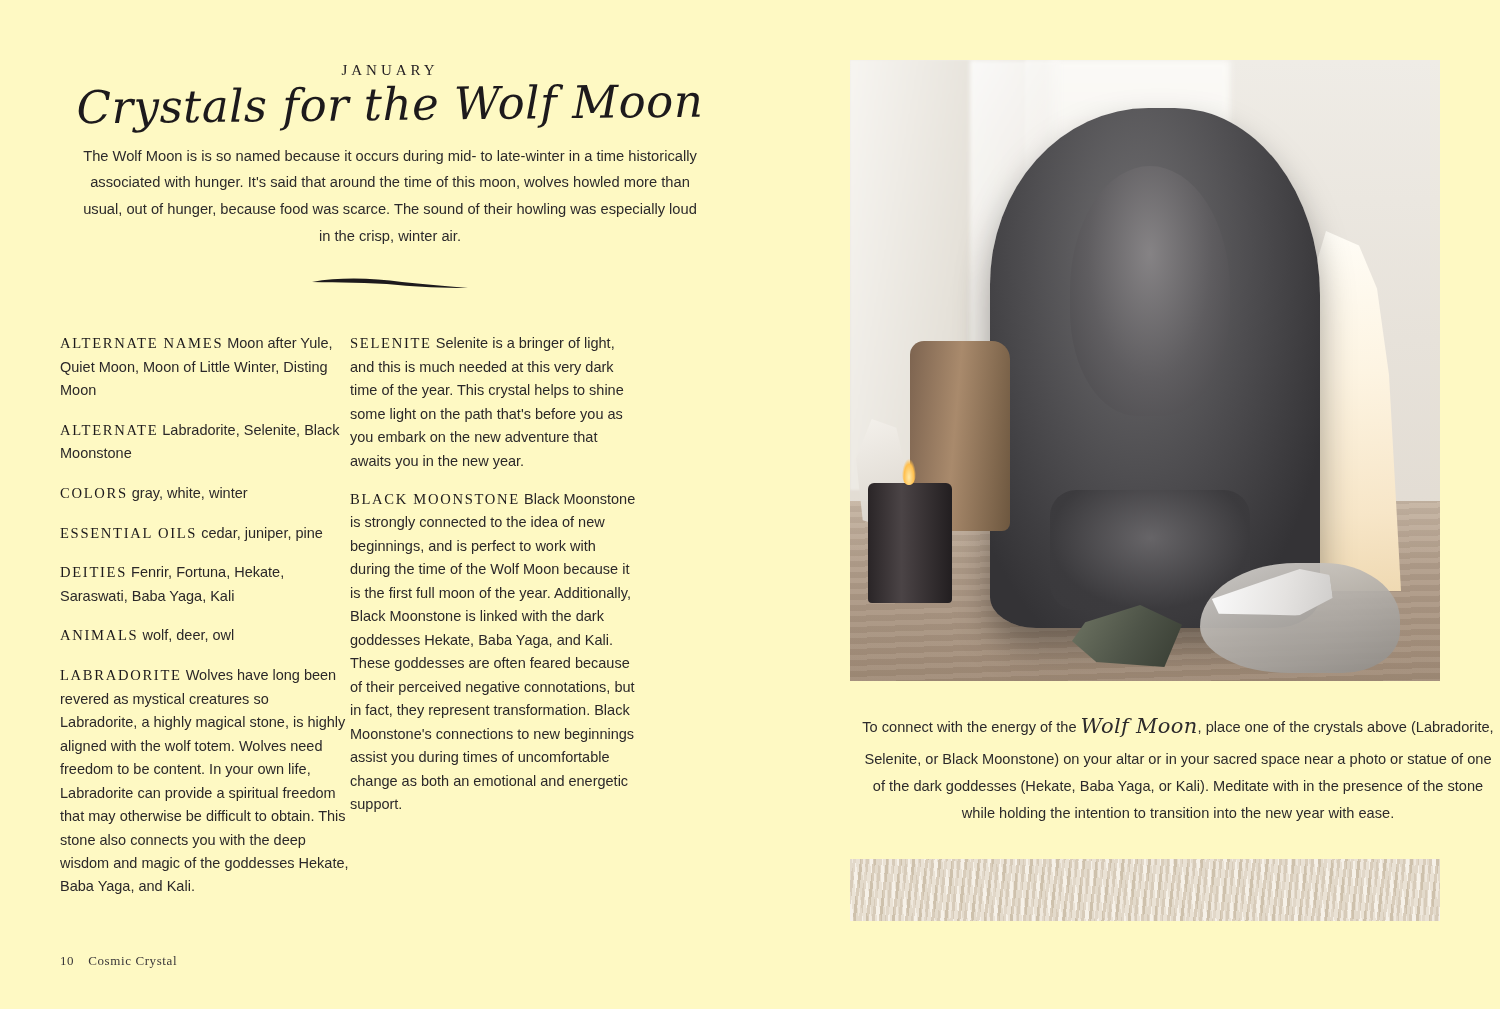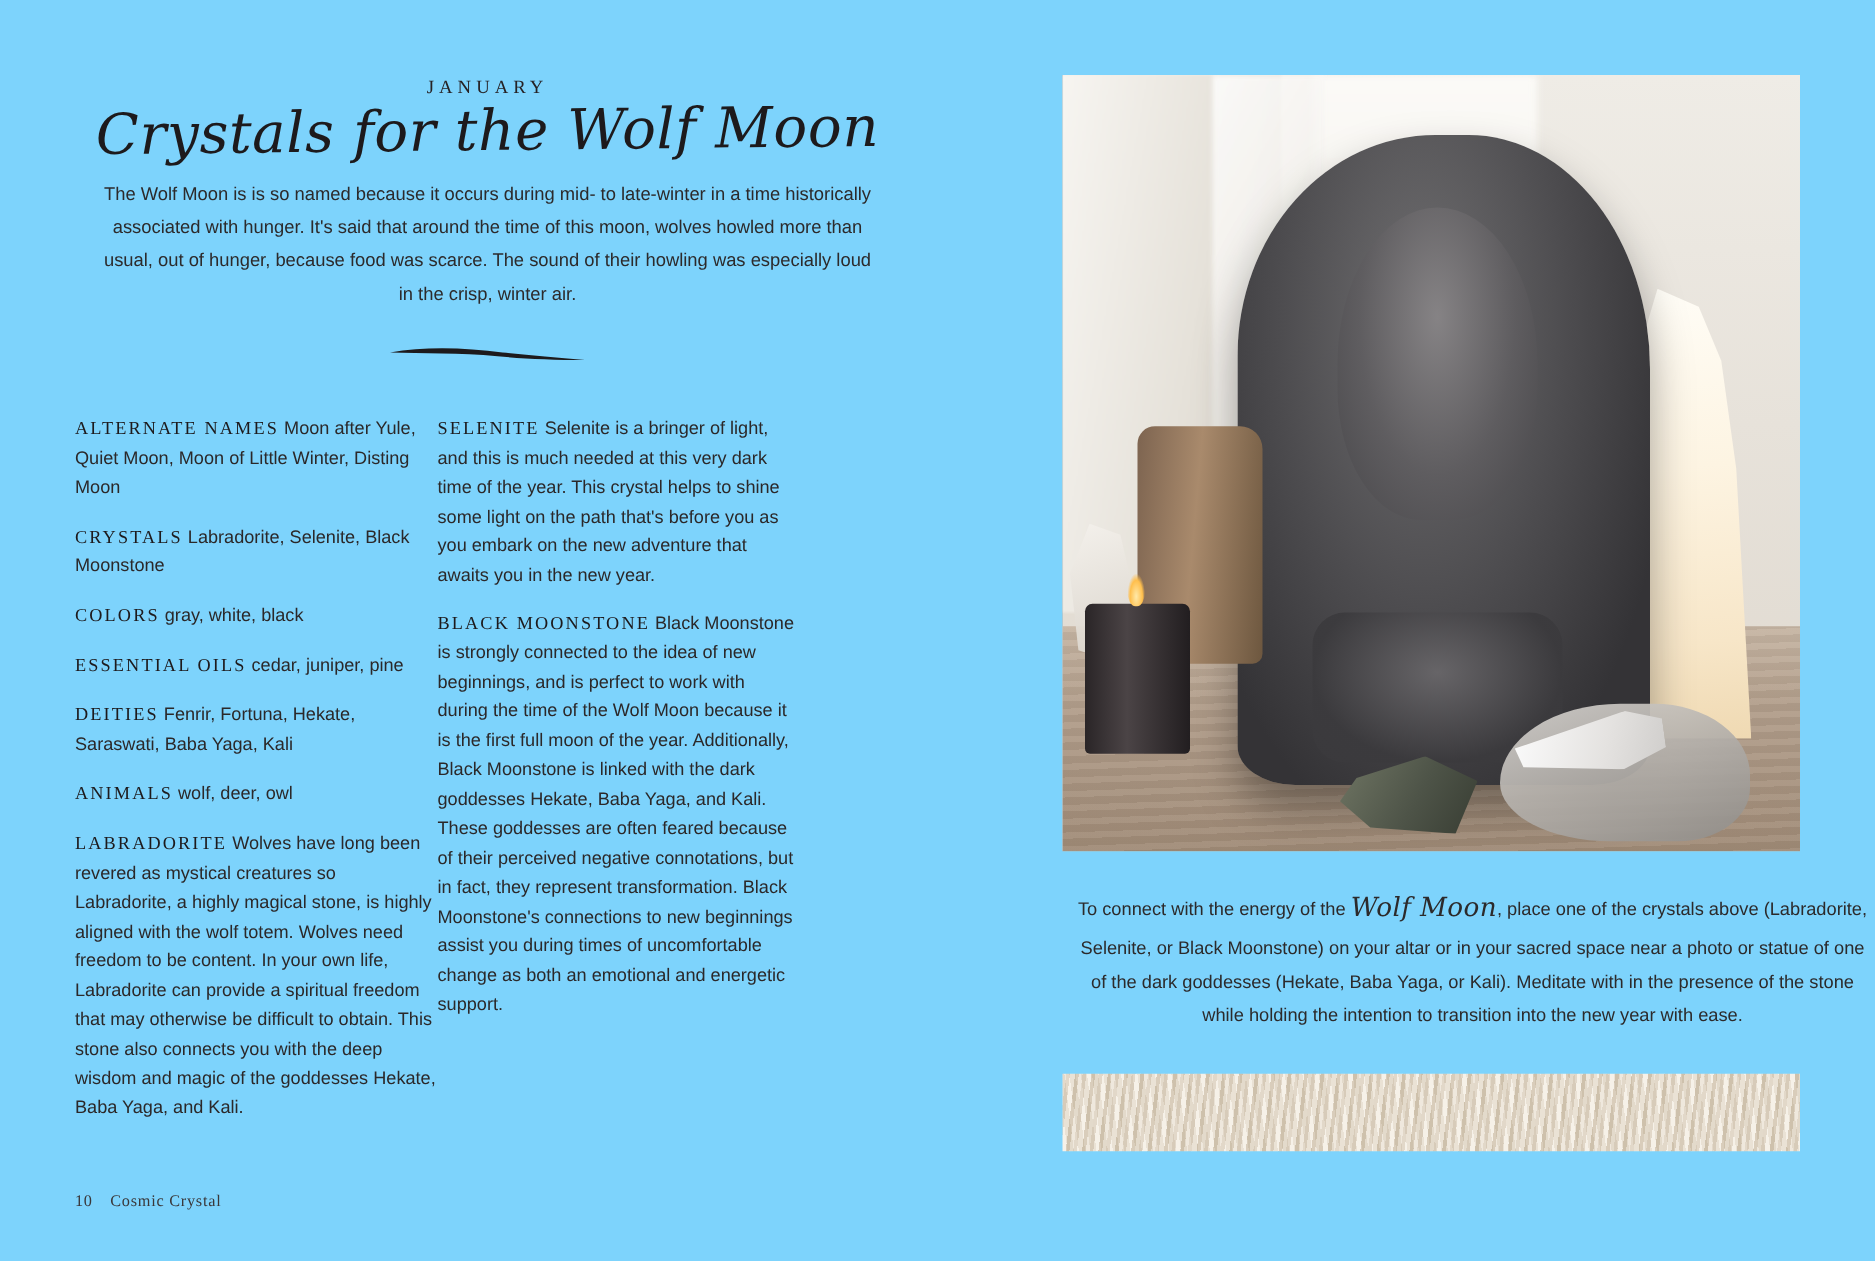--- a/index.html
+++ b/index.html
@@ -13,21 +13,21 @@
     height: 1009px;
     position: relative;
     font-family: "Liberation Sans", sans-serif;
     color: #231f20;
     overflow: hidden;
   }
 
   .page {
     position: absolute;
     inset: 0;
-    background: #7dd3fc;
+    background: #fef9c3;
   }
 
   
   .left-col {
     position: absolute;
     left: 60px;
     top: 48px;
     width: 660px;
     height: 920px;
   }
@@ -319,22 +319,22 @@
     <div class="flourish">
       <svg width="160" height="16" viewBox="0 0 160 16" aria-hidden="true">
         <path d="M2 6 C 30 1, 62 2, 92 6 C 112 8, 134 10, 158 12 C 132 12, 108 11, 88 9 C 58 6, 28 7, 2 6 Z" fill="#1d1a1c"></path>
       </svg>
     </div>
 
     <div class="columns">
 
       <div class="col">
         <p class="entry"><span class="label">ALTERNATE NAMES</span><span> Moon after Yule, Quiet Moon, Moon of Little Winter, Disting Moon</span></p>
-        <p class="entry"><span class="label">CRYSTALS</span><span> Labradorite, Selenite, Black Moonstone</span></p>
-        <p class="entry"><span class="label">COLORS</span><span> gray, white, black</span></p>
+        <p class="entry"><span class="label">ALTERNATE</span><span> Labradorite, Selenite, Black Moonstone</span></p>
+        <p class="entry"><span class="label">COLORS</span><span> gray, white, winter</span></p>
         <p class="entry"><span class="label">ESSENTIAL OILS</span><span> cedar, juniper, pine</span></p>
         <p class="entry"><span class="label">DEITIES</span><span> Fenrir, Fortuna, Hekate, Saraswati, Baba Yaga, Kali</span></p>
         <p class="entry"><span class="label">ANIMALS</span><span> wolf, deer, owl</span></p>
         <p class="entry para"><span class="label">LABRADORITE</span><span> Wolves have long been revered as mystical creatures so Labradorite, a highly magical stone, is highly aligned with the wolf totem. Wolves need freedom to be content. In your own life, Labradorite can provide a spiritual freedom that may otherwise be difficult to obtain. This stone also connects you with the deep wisdom and magic of the goddesses Hekate, Baba Yaga, and Kali.</span></p>
       </div>
 
       <div class="col">
         <p class="entry para"><span class="label">SELENITE</span><span> Selenite is a bringer of light, and this is much needed at this very dark time of the year. This crystal helps to shine some light on the path that's before you as you embark on the new adventure that awaits you in the new year.</span></p>
         <p class="entry para"><span class="label">BLACK MOONSTONE</span><span> Black Moonstone is strongly connected to the idea of new beginnings, and is perfect to work with during the time of the Wolf Moon because it is the first full moon of the year. Additionally, Black Moonstone is linked with the dark goddesses Hekate, Baba Yaga, and Kali. These goddesses are often feared because of their perceived negative connotations, but in fact, they represent transformation. Black Moonstone's connections to new beginnings assist you during times of uncomfortable change as both an emotional and energetic support.</span></p>
       </div>

